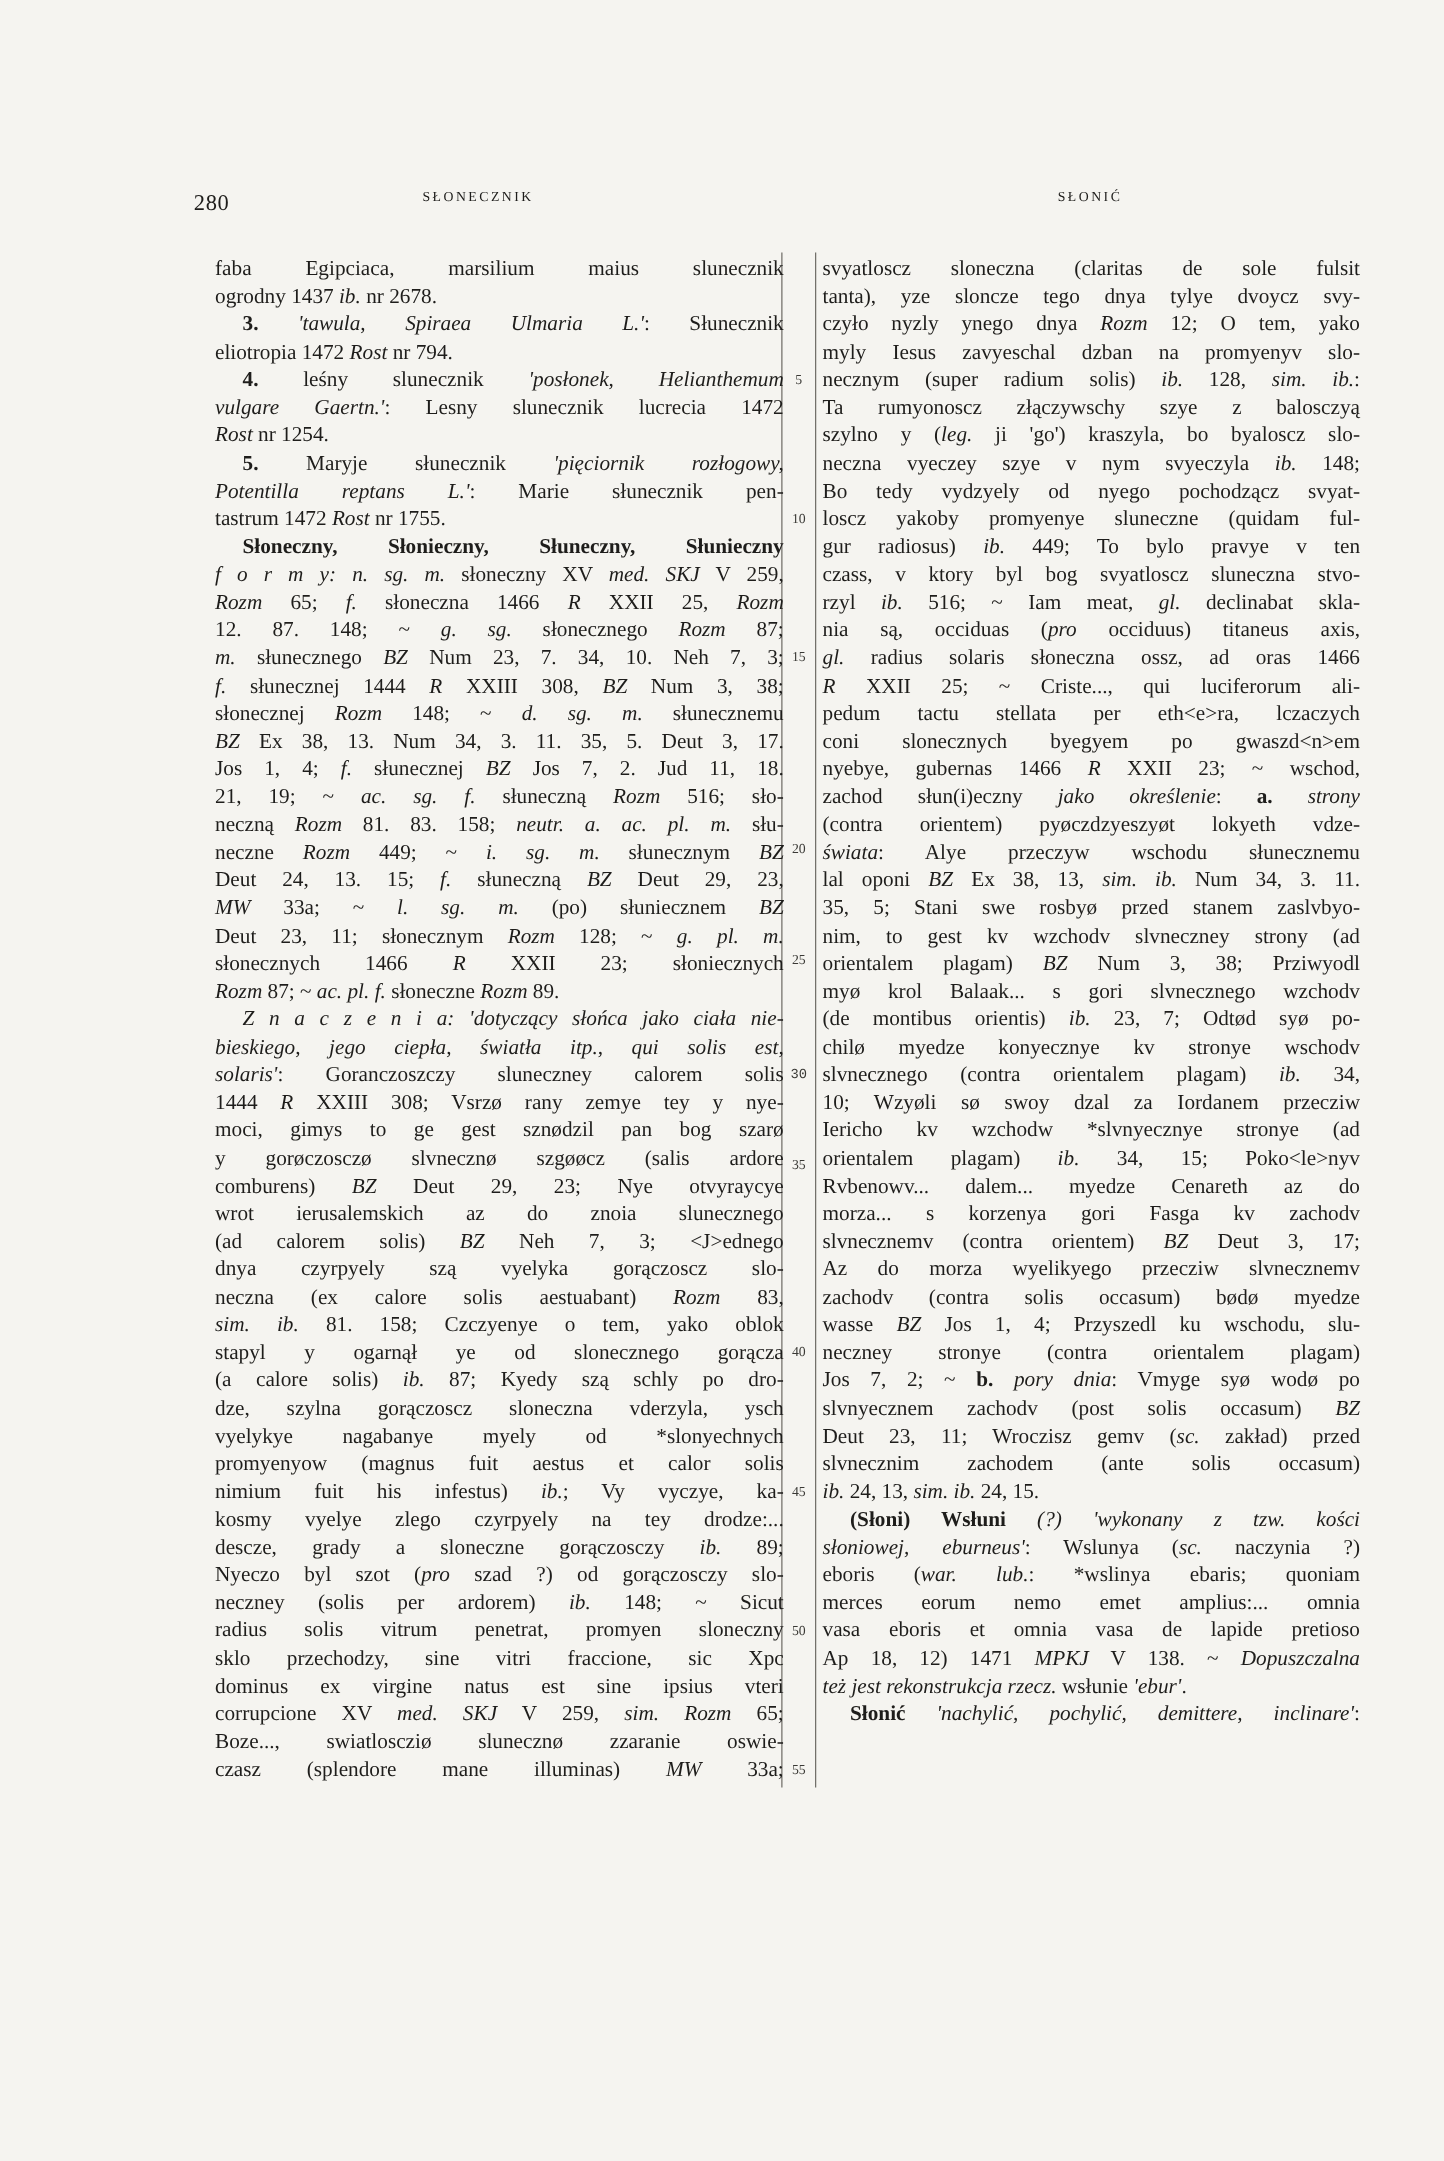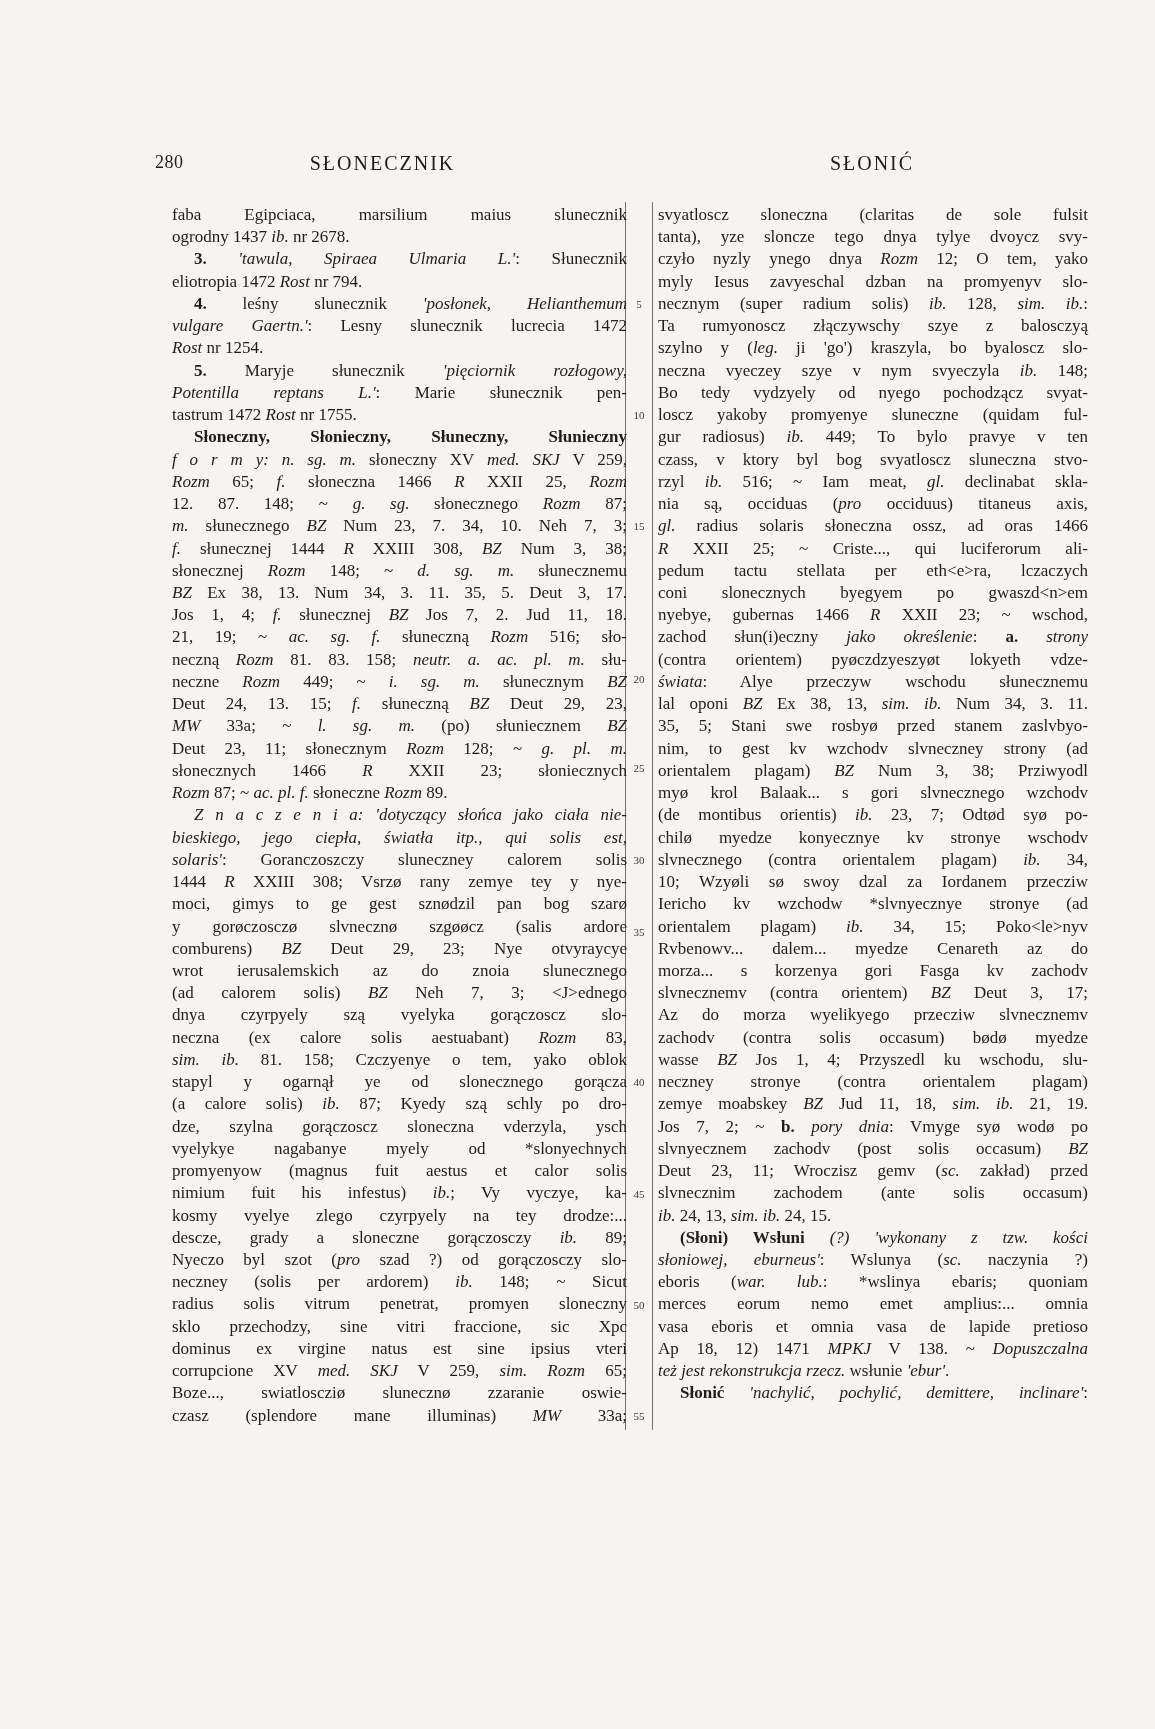--- a/index.html
+++ b/index.html
@@ -8,21 +8,21 @@
     background:#f5f4f0;
     font-family:"Liberation Serif","DejaVu Serif",serif;
     color:#1e1d1b;
     position:relative;
     overflow:hidden;
   }
   .page{position:absolute;inset:0;}
   
   .hdr{position:absolute;top:152px;height:24px;font-size:18px;letter-spacing:.5px;}
   .pageno{left:155px;width:60px;text-align:left;}
-  .runtitle{letter-spacing:2px;font-size:20px;}
+  .runtitle{letter-spacing:2px;font-size:11px;}
   .rt-left{left:155px;width:455px;text-align:center;}
   .rt-right{left:656px;width:432px;text-align:center;}
   
   .col{position:absolute;top:204px;font-size:17px;}
   .col-left{left:155px;width:455px;margin-left:17px;}
   .col-right{left:658px;width:430px;}
   .line{
     height:22.24px;line-height:22.24px;
     text-align:justify;text-align-last:justify;
     white-space:normal;overflow:visible;
@@ -52,21 +52,21 @@
 
   <div class="vrule vr1"></div>
   <div class="vrule vr2"></div>
 
   <div class="gutter">
       <div class="gnum" style="top: 88.96px;">5</div>
       <div class="gnum" style="top: 200.16px;">10</div>
       <div class="gnum" style="top: 311.36px;">15</div>
       <div class="gnum" style="top: 422.56px; margin-top: 41px;">20</div>
       <div class="gnum" style="top: 513px; margin-top: 40px;">25</div>
-      <div class="gnum" style="top: 644.96px;">30</div>
+      <div class="gnum" style="top: 644.96px; font-family: Liberation Mono, monospace;">30</div>
       <div class="gnum" style="top: 717px; font-family: Liberation Serif, serif;">35</div>
       <div class="gnum" style="top: 867.36px;">40</div>
       <div class="gnum" style="top: 978.56px;">45</div>
       <div class="gnum" style="top: 1089.76px;">50</div>
       <div class="gnum" style="top: 1200.96px;">55</div>
     </div>
 
   <div class="col col-left">
       <div class="line">faba Egipciaca, marsilium maius slunecznik</div>
       <div class="line pend">ogrodny 1437 <i>ib.</i> nr 2678.</div>
@@ -158,21 +158,20 @@
       <div class="line">10; Wzyøli sø swoy dzal za Iordanem przecziw</div>
       <div class="line">Iericho kv wzchodw *slvnyecznye stronye (ad</div>
       <div class="line">orientalem plagam) <i>ib.</i> 34, 15; Poko&lt;le&gt;nyv</div>
       <div class="line">Rvbenowv... dalem... myedze Cenareth az do</div>
       <div class="line">morza... s korzenya gori Fasga kv zachodv</div>
       <div class="line">slvnecznemv (contra orientem) <i>BZ</i> Deut 3, 17;</div>
       <div class="line">Az do morza wyelikyego przecziw slvnecznemv</div>
       <div class="line">zachodv (contra solis occasum) bødø myedze</div>
       <div class="line">wasse <i>BZ</i> Jos 1, 4; Przyszedl ku wschodu, slu-</div>
       <div class="line">neczney stronye (contra orientalem plagam)</div>
-      <div class="line">zemye moabskey <i>BZ</i> Jud 11, 18, <i>sim. ib.</i> 21, 19.</div>
       <div class="line">Jos 7, 2; ~ <b>b.</b> <i>pory dnia</i>: Vmyge syø wodø po</div>
       <div class="line">slvnyecznem zachodv (post solis occasum) <i>BZ</i></div>
       <div class="line">Deut 23, 11; Wroczisz gemv (<i>sc.</i> zakład) przed</div>
       <div class="line">slvnecznim zachodem (ante solis occasum)</div>
       <div class="line pend"><i>ib.</i> 24, 13, <i>sim. ib.</i> 24, 15.</div>
       <div class="line indent"><b>(Słoni) Wsłuni</b> <i>(?) 'wykonany z tzw. kości</i></div>
       <div class="line"><i>słoniowej, eburneus'</i>: Wslunya (<i>sc.</i> naczynia ?)</div>
       <div class="line">eboris (<i>war. lub.</i>: *wslinya ebaris; quoniam</div>
       <div class="line">merces eorum nemo emet amplius:... omnia</div>
       <div class="line">vasa eboris et omnia vasa de lapide pretioso</div>

